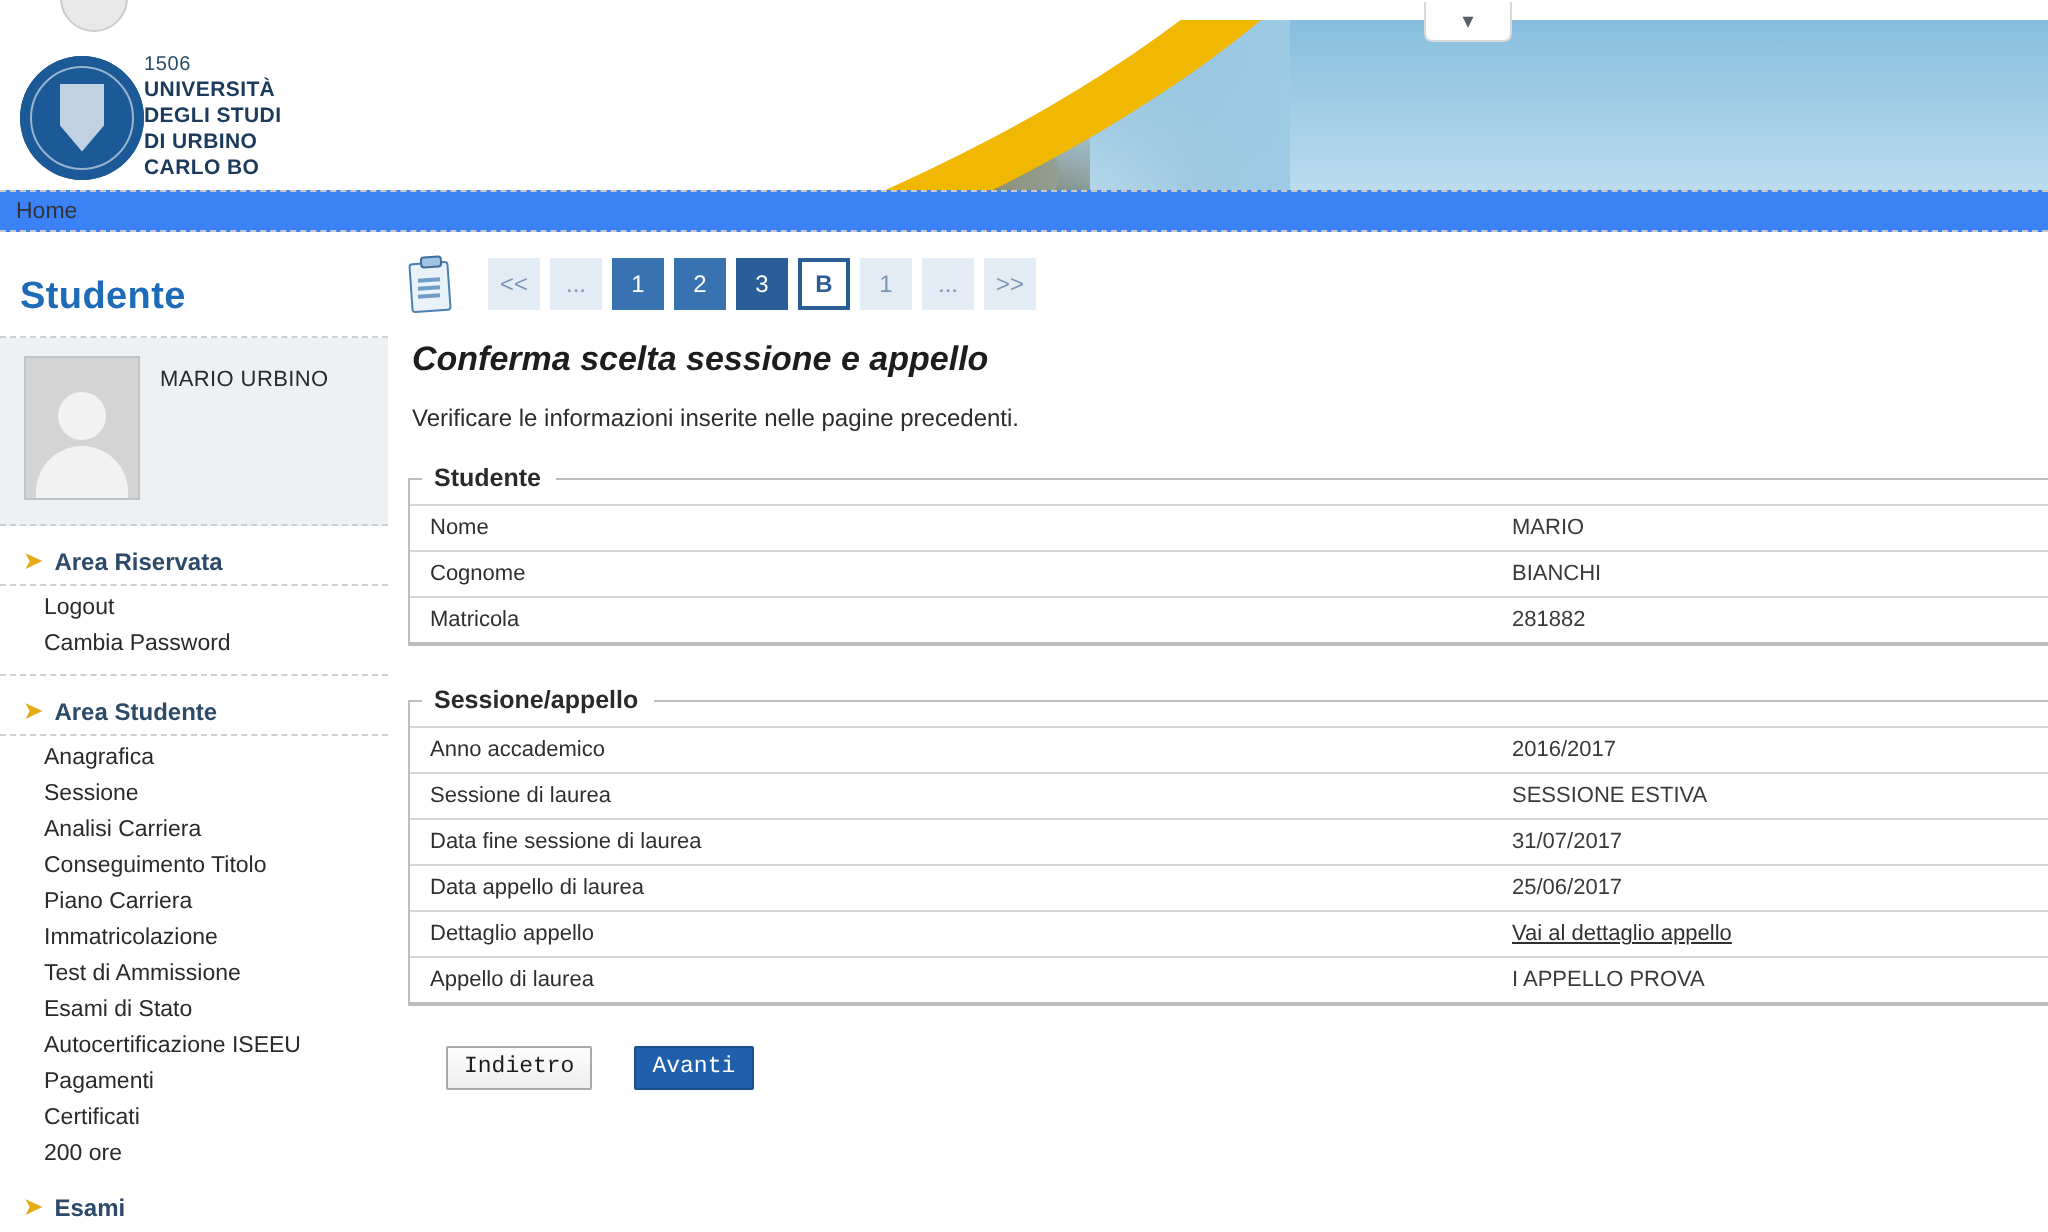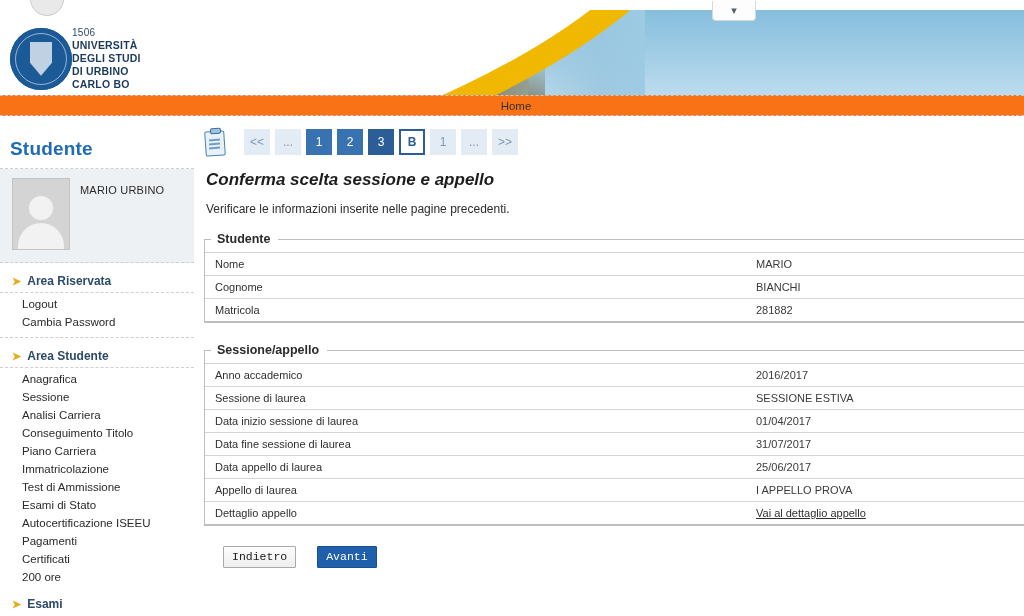--- a/index.html
+++ b/index.html
@@ -156,24 +156,23 @@
     cursor: pointer;
   }
 
   
   #breadcrumb {
     height: 21px;
     border-top: 1px dashed #c9c9c9;
     border-bottom: 1px dashed #c9c9c9;
     display: flex; align-items: center;
     padding-left: 8px;
-    background: #f97316;
+    background: #3b82f6;
     font-size: 11.5px;
     color: #333;
-    justify-content: center;
   }
   #breadcrumb a { color:#333; text-decoration:none; }
 
   
   #page { display: flex; width: 1024px; height: 500px; }
 
   
   #sidebar {
     width: 194px;
     flex: 0 0 194px;
@@ -489,41 +488,37 @@
         <tbody>
           <tr>
             <td class="k">Anno accademico</td>
             <td class="v">2016/2017</td>
           </tr>
           <tr>
             <td class="k">Sessione di laurea</td>
             <td class="v">SESSIONE ESTIVA</td>
           </tr>
           <tr>
-            <td class="k">Data inizio sessione di laurea</td>
-            <td class="v">01/04/2017</td>
-          </tr>
-          <tr>
             <td class="k">Data fine sessione di laurea</td>
             <td class="v">31/07/2017</td>
           </tr>
           <tr>
             <td class="k">Data appello di laurea</td>
             <td class="v">25/06/2017</td>
-          </tr>
-          <tr>
-            <td class="k">Appello di laurea</td>
-            <td class="v">I APPELLO PROVA</td>
           </tr>
           <tr>
             <td class="k">Dettaglio appello</td>
             <td class="v">
               <a href="#">Vai al dettaglio appello</a>
             </td>
           </tr>
+          <tr>
+            <td class="k">Appello di laurea</td>
+            <td class="v">I APPELLO PROVA</td>
+          </tr>
         </tbody>
       </table>
     </fieldset>
 
     <div class="btn-row">
       <button class="btn" type="button">Indietro</button>
       <button class="btn primary" type="button">Avanti</button>
     </div>
 
   </div>

